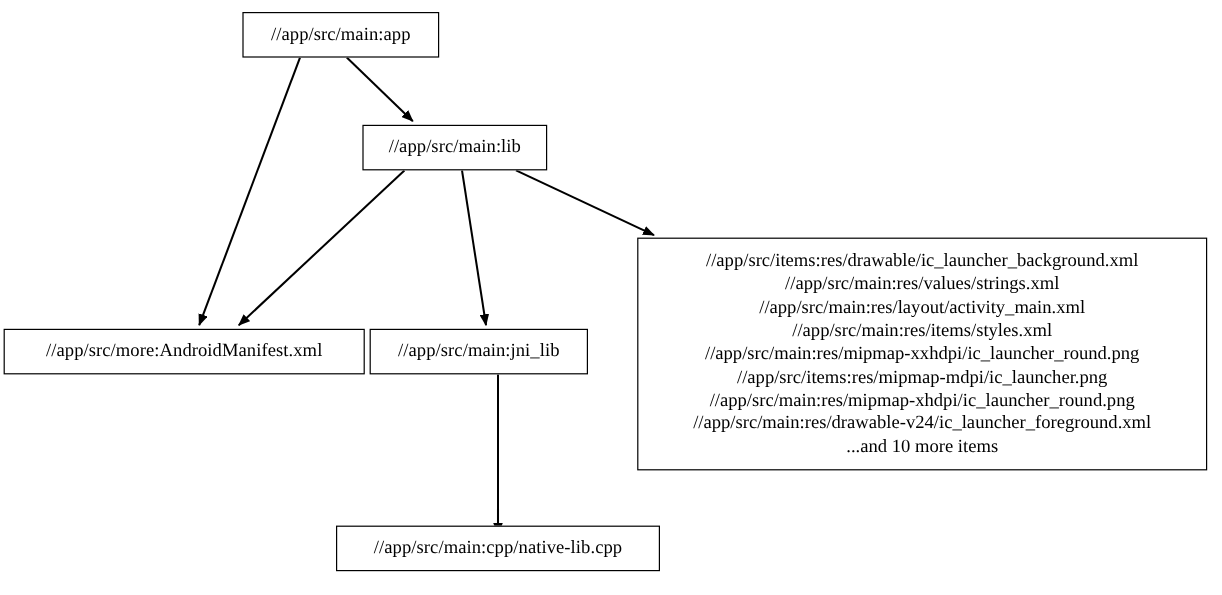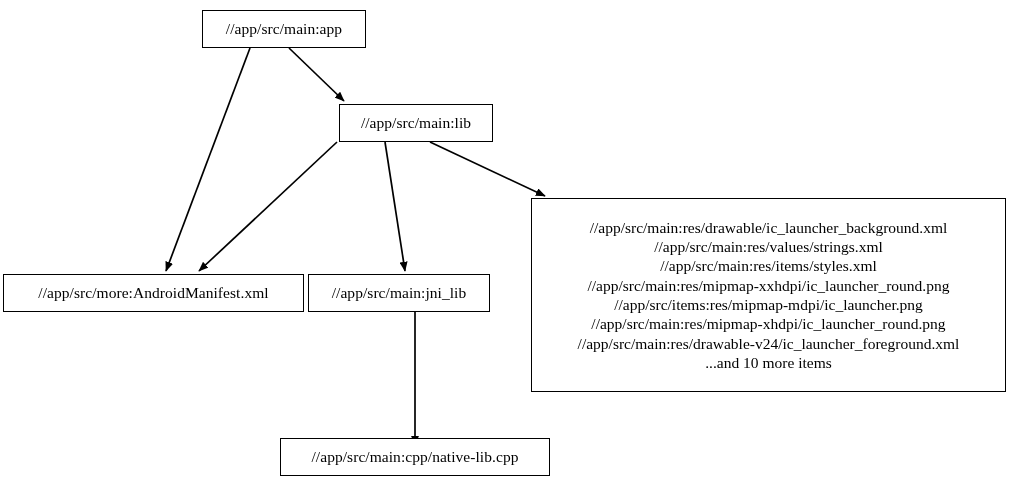--- a/index.html
+++ b/index.html
@@ -55,21 +55,21 @@
     line-height: 19.3px;
     letter-spacing: 0.0px;
   }
   .node-multiline .ml-line {
     display: block;
     white-space: nowrap;
   }
 
   
   #node-app            { left: 202px; top: 10px;  width: 164px; height: 38px; }
-  #node-lib            { left: 302px; top: 104px; width: 154px; height: 38px; margin-left: 37px; }
+  #node-lib            { left: 302px; top: 104px; width: 154px; height: 38px; }
   #node-manifest       { left: 3px;   top: 274px; width: 301px; height: 38px; }
   #node-jni-lib        { left: 308px; top: 274px; width: 182px; height: 38px; }
   #node-res-group      { left: 531px; top: 198px; width: 475px; height: 194px; }
   #node-native-lib-cpp { left: 280px; top: 438px; width: 270px; height: 38px; }
 </style>
 </head>
 <body>
 
 <div id="graph-canvas">
 
@@ -104,22 +104,23 @@
   <div class="node" id="node-manifest">
     <span class="node-label">//app/src/more:AndroidManifest.xml</span>
   </div>
 
   <div class="node" id="node-jni-lib">
     <span class="node-label">//app/src/main:jni_lib</span>
   </div>
 
   <div class="node" id="node-res-group">
     <span class="node-multiline" id="res-group-lines">
-        <span class="ml-line">//app/src/main:res/drawable/ic_launcher_background.xml</span>
+        <span class="ml-line">//app/src/items:res/drawable/ic_launcher_background.xml</span>
         <span class="ml-line">//app/src/main:res/values/strings.xml</span>
+        <span class="ml-line">//app/src/main:res/layout/activity_main.xml</span>
         <span class="ml-line">//app/src/main:res/items/styles.xml</span>
         <span class="ml-line">//app/src/main:res/mipmap-xxhdpi/ic_launcher_round.png</span>
         <span class="ml-line">//app/src/items:res/mipmap-mdpi/ic_launcher.png</span>
         <span class="ml-line">//app/src/main:res/mipmap-xhdpi/ic_launcher_round.png</span>
         <span class="ml-line">//app/src/main:res/drawable-v24/ic_launcher_foreground.xml</span>
         <span class="ml-line">...and 10 more items</span>
       </span>
   </div>
 
   <div class="node" id="node-native-lib-cpp">

